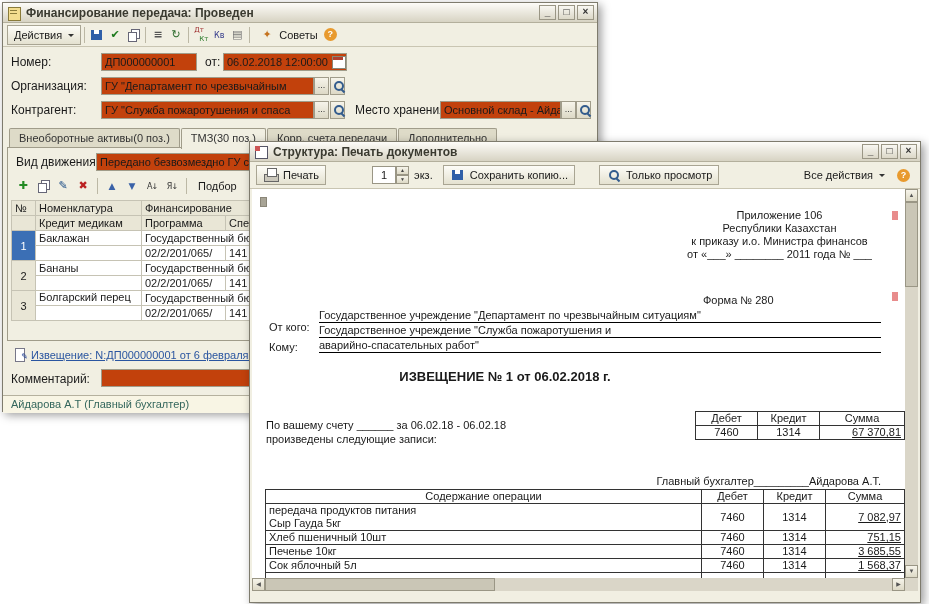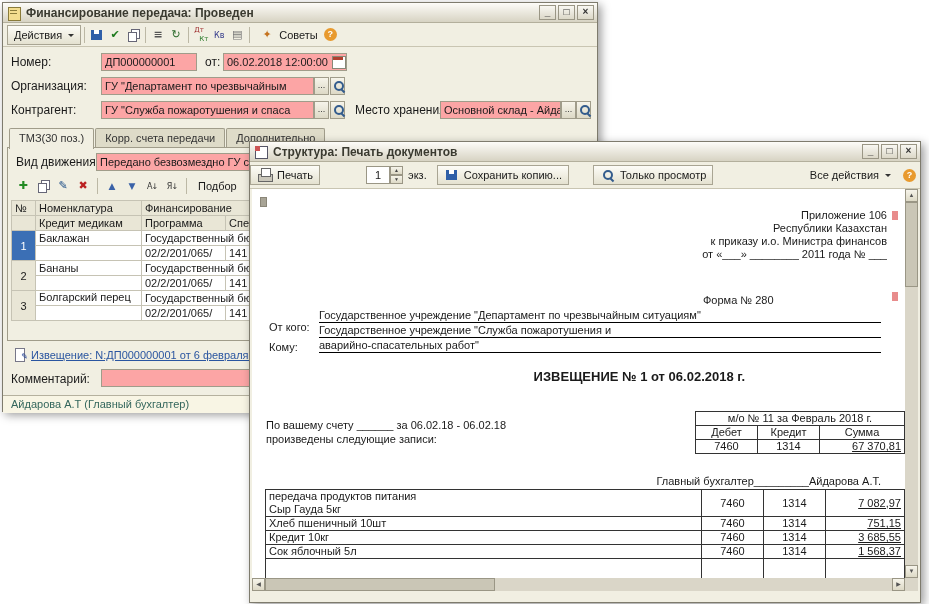--- a/index.html
+++ b/index.html
@@ -53,21 +53,21 @@
   .g-cal::after { content:""; position:absolute; left:2px; top:3px; width:10px; height:3px; background:#b04030; }
   .g-mag::before { content:""; position:absolute; left:3px; top:3px; width:6px; height:6px; border:2px solid #335c8d; border-radius:50%; }
   .g-mag::after { content:""; position:absolute; left:10px; top:10px; width:5px; height:2px; background:#335c8d; transform:rotate(45deg); transform-origin:left center; }
   .g-printer::before { content:""; position:absolute; left:1px; top:7px; width:13px; height:6px; background:#cac7bb; border:1px solid #666; }
   .g-printer::after { content:""; position:absolute; left:4px; top:1px; width:8px; height:7px; background:#fff; border:1px solid #666; }
   .g-doc::before { content:""; position:absolute; left:4px; top:1px; width:8px; height:12px; background:#fff; border:1px solid #778; }
   .g-notice::after { content:"✎"; position:absolute; right:-1px; bottom:-2px; font-size:8px; color:#2a4a9a; }
 
   
   .f-label { position:absolute; font-size:12px; line-height:18px; white-space:nowrap; }
-  .fld { position:absolute; height:18px; background:#fca5a5; border:1px solid #a09c8a; font-size:11px; line-height:16px; padding:0 3px; white-space:nowrap; overflow:hidden; }
+  .fld { position:absolute; height:18px; background:#c2410c; border:1px solid #a09c8a; font-size:11px; line-height:16px; padding:0 3px; white-space:nowrap; overflow:hidden; }
   .mini { position:absolute; width:15px; height:18px; border:1px solid #a09c8a; background:linear-gradient(#f6f4ea,#ddd9c6); font-size:9px; line-height:14px; text-align:center; color:#333; }
   .dropbtn { position:absolute; right:1px; top:1px; width:14px; height:14px; background:linear-gradient(#f6f4ea,#ddd9c6); border-left:1px solid #a09c8a; text-align:center; }
   .dropbtn .caret { margin:0; top:-1px; }
 
   
   #docwin { left:2px; top:2px; width:596px; height:410px; }
   #docbody { position:relative; height:366px; }
   .tabs { position:absolute; left:6px; top:81px; height:20px; display:flex; gap:1px; }
   .tab { font-size:11px; line-height:18px; padding:0 9px; border:1px solid #a09c8a; border-bottom:none; background:#deddbc8; background:#dedbc8; border-radius:2px 2px 0 0; color:#333; }
   .tab.active { background:#f1efe2; font-weight:normal; height:21px; position:relative; z-index:2; }
@@ -79,30 +79,30 @@
   .grid th { background:#e9e6d6; }
   .grid td.num { text-align:center; background:#e9e6d6; }
   .grid tr.sel td.num { background:#3b6fb5; color:#fff; }
   .grid td.wrap { white-space:normal; line-height:13px; vertical-align:top; }
   #noticerow { position:absolute; left:8px; top:300px; display:flex; align-items:center; gap:4px; }
   #noticerow a { font-size:11px; color:#2a55a0; text-decoration:underline; white-space:nowrap; }
   #statusbar { position:absolute; left:0; right:0; bottom:0; height:18px; background:#f8f5e4; border-top:1px solid #b5b19e; font-size:11px; line-height:17px; padding:0 8px; color:#33665c; }
 
   
   #printwin { left:249px; top:141px; width:672px; height:462px; z-index:10; }
-  #printwin .toolbar { height:27px; padding:3px 0; }
+  #printwin .toolbar { height:27px; padding:3px 6px; }
   .spin { display:flex; margin-left:46px; }
   .spinval { width:24px; height:18px; border:1px solid #9a9685; background:#fff; font-size:11px; line-height:16px; text-align:center; }
   .spinbtns { display:flex; flex-direction:column; }
   .spinbtn { width:13px; height:9px; border:1px solid #9a9685; background:linear-gradient(#f6f4ea,#ddd9c6); font-size:5px; line-height:7px; text-align:center; color:#444; }
   .lbl { font-size:11px; white-space:nowrap; }
 
   #page { position:absolute; left:2px; top:47px; width:653px; height:389px; background:#fff; overflow:hidden; font-size:11px; }
   .abs { position:absolute; white-space:nowrap; }
-  .ctr { text-align:right; }
+  .ctr { text-align:center; }
   .uline { display:inline-block; border-bottom:1px solid #000; }
   #ntitle { font-size:13px; font-weight:bold; }
   table.ptab { border-collapse:collapse; font-size:11px; }
   .ptab td,.ptab th { border:1px solid #333; padding:0 3px; font-weight:normal; line-height:13px; height:14px; }
   .ptab .c { text-align:center; }
   .ptab .r { text-align:right;text-decoration:underline; }
   .marker { position:absolute; }
 
   
   .sbtrack { position:absolute; background:#dad6c8; }
@@ -191,20 +191,21 @@
       <span class="mini" style="left:311px;top:54px">...</span>
       <span class="mini" style="left:327px;top:54px"><span class="ic g-mag" style="width:13px;height:15px"></span></span>
       <span class="f-label" style="left:352px;top:54px">Место хранения:</span>
       <div class="fld" style="left:437px;top:54px;width:121px">
         <span>Основной склад - Айдарова А.Т. - От</span>
       </div>
       <span class="mini" style="left:558px;top:54px">...</span>
       <span class="mini" style="left:573px;top:54px"><span class="ic g-mag" style="width:13px;height:15px"></span></span>
 
       <div class="tabs">
+        <span class="tab">Внеоборотные активы(0 поз.)</span>
         <span class="tab active">ТМЗ(30 поз.)</span>
         <span class="tab">Корр. счета передачи</span>
         <span class="tab">Дополнительно</span>
       </div>
 
       <div id="tabpanel">
         <span class="f-label" style="left:8px;top:5px">Вид движения:</span>
         <div class="fld" style="left:88px;top:5px;width:474px;padding-right:16px">
           <span>Передано безвозмездно ГУ св</span>
           <span class="dropbtn"><span class="caret"></span></span>
@@ -378,23 +379,20 @@
       <div class="abs" style="left:14px;top:230px">По вашему счету ______ за 06.02.18 - 06.02.18</div>
       <div class="abs" style="left:14px;top:244px">произведены следующие записи:</div>
 
       <table class="ptab abs" style="left:443px;top:222px">
         <colgroup>
             <col style="width:62px">
             <col style="width:62px">
             <col style="width:85px">
           </colgroup>
         <tbody>
-            <tr>
-              <td colspan="3" class="c">м/о № 11 за Февраль 2018 г.</td>
-            </tr>
         <tr>
           <td class="c">Дебет</td>
           <td class="c">Кредит</td>
           <td class="c">Сумма</td>
         </tr>
         <tr>
           <td class="c">7460</td>
           <td class="c">1314</td>
           <td class="r">67 370,81</td>
         </tr>
@@ -404,37 +402,43 @@
       <div class="abs" style="left:380px;top:286px;width:249px;text-align:right">Главный бухгалтер_________Айдарова А.Т.</div>
 
       <table class="ptab abs" style="left:13px;top:300px">
         <colgroup>
             <col style="width:436px">
             <col style="width:62px">
             <col style="width:62px">
             <col style="width:79px">
           </colgroup>
         <tbody>
+            <tr>
+          <th class="c">Содержание операции</th>
+          <th class="c">Дебет</th>
+          <th class="c">Кредит</th>
+          <th class="c">Сумма</th>
+        </tr>
         <tr>
           <td>
             <div>передача продуктов питания</div>
             <div>Сыр Гауда 5кг</div>
           </td>
           <td class="c">7460</td>
           <td class="c">1314</td>
           <td class="r">7 082,97</td>
         </tr>
         <tr>
           <td>Хлеб пшеничный 10шт</td>
           <td class="c">7460</td>
           <td class="c">1314</td>
           <td class="r">751,15</td>
         </tr>
         <tr>
-          <td>Кредит 10кг</td>
+          <td>Печенье 10кг</td>
           <td class="c">7460</td>
           <td class="c">1314</td>
           <td class="r">3 685,55</td>
         </tr>
         <tr>
           <td>Сок яблочный 5л</td>
           <td class="c">7460</td>
           <td class="c">1314</td>
           <td class="r">1 568,37</td>
         </tr>

